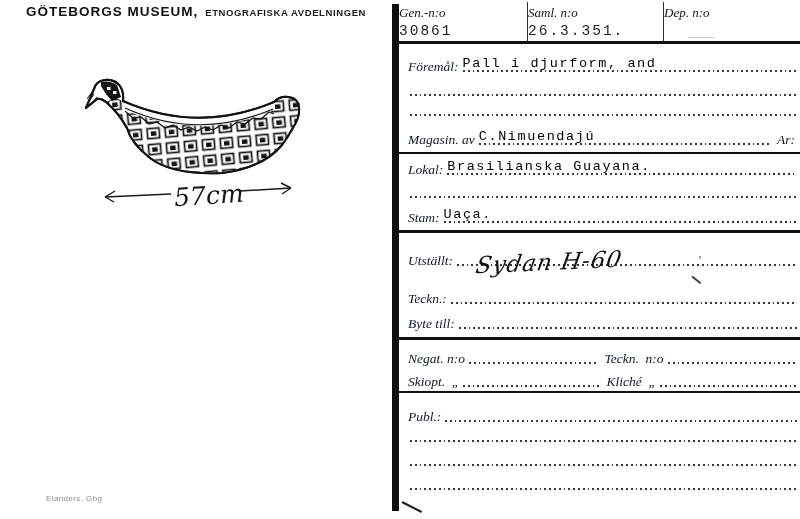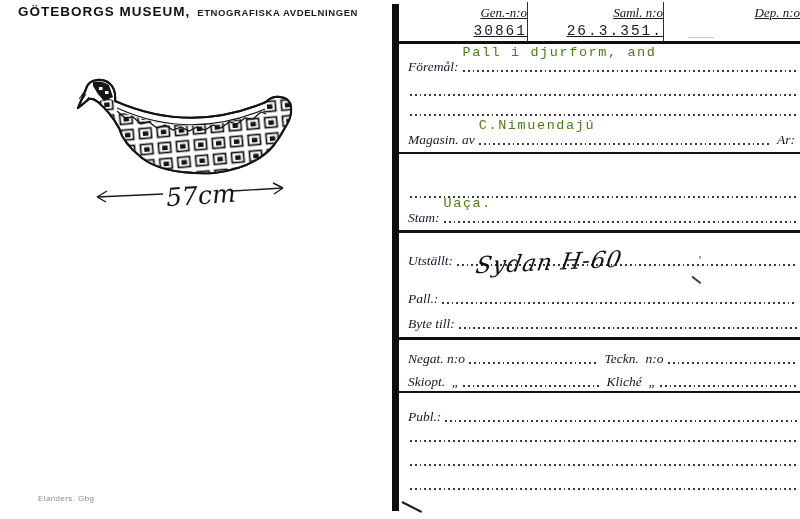--- a/index.html
+++ b/index.html
@@ -1,49 +1,49 @@
 <!DOCTYPE html>
 <html><head>
 <meta charset="utf-8">
 <style>
   html,body{margin:0;padding:0;background:#ffffff;}
   #card{position:relative;width:800px;height:519px;background:#ffffff;overflow:hidden;
         font-family:"Liberation Serif",serif;color:#1b1b1b;}
 
   
-  #left{position:absolute;left:0;top:0;width:390px;height:451px;}
+  #left{position:absolute;left:8px;top:0;width:390px;height:451px;}
   .lheader{position:absolute;left:18px;top:4px;display:flex;align-items:baseline;gap:7px;white-space:nowrap;}
   .ltitle{font:700 13.5px "Liberation Sans",sans-serif;letter-spacing:1px;color:#101010;}
   .lsub{font:700 9.5px "Liberation Sans",sans-serif;letter-spacing:.6px;color:#1c1c1c;}
   .lline2{position:absolute;left:18px;top:25px;display:flex;align-items:baseline;white-space:nowrap;}
   .dept{font:700 10px "Liberation Sans",sans-serif;letter-spacing:.6px;}
   .struck{font:800 10px "Liberation Sans",sans-serif;letter-spacing:1px;margin-left:37px;
           text-decoration:line-through;color:#141414;
           background-image:repeating-linear-gradient(108deg,transparent 0 2px,#1d1d1d 2px 3.4px,transparent 3.4px 5.6px);}
   .note{font:italic 8.5px "Liberation Serif",serif;letter-spacing:.3px;margin-left:4px;color:#222;}
   .printer{position:absolute;left:38px;top:494px;font:8px "Liberation Sans",sans-serif;color:#8c8c8c;letter-spacing:.4px;}
   #sketch{position:absolute;left:60px;top:70px;}
 
   
   #right{position:absolute;left:392px;top:0;width:408px;height:519px;}
   .spine{position:absolute;left:0;top:4px;width:7px;height:507px;background:#0e0e0e;}
   .idrow{position:absolute;left:7px;top:2px;right:0;height:39px;display:flex;}
-  .hcell{box-sizing:border-box;text-align:right;text-decoration:underline;}
+  .hcell{box-sizing:border-box;text-align:left;}
   .hcell.sep{border-left:1px solid #2e2e2e;}
   .hlabel{font:italic 13px "Liberation Serif",serif;margin-top:3px;color:#141414;}
   .hvalue{font:14.5px "Liberation Mono","DejaVu Sans Mono",monospace;letter-spacing:2px;margin-top:2px;color:#1c1c1c;}
   .hline{position:absolute;left:7px;right:0;background:#101010;}
   .row{position:absolute;left:16px;right:3px;height:16px;display:flex;align-items:flex-end;}
   .lbl{font:italic 13.5px "Liberation Serif",serif;color:#0f172a;white-space:nowrap;margin-right:2px;line-height:15px;}
   .lbl2{margin-left:6px;}
   .lead{flex:1 1 auto;position:relative;height:16px;}
   .lead::after{content:"";position:absolute;left:2px;right:0;bottom:2px;height:1.6px;
                background:repeating-linear-gradient(90deg,#383838 0 1.8px,transparent 1.8px 4.8px);}
-  .typed{position:absolute;left:2px;bottom:14px;font:13.5px "Liberation Mono","DejaVu Sans Mono",monospace;
-         letter-spacing:1.6px;color:#4d7c0f;white-space:nowrap;margin-top:24px;}
+  .typed{position:absolute;left:2px;bottom:3px;font:13.5px "Liberation Mono","DejaVu Sans Mono",monospace;
+         letter-spacing:1.6px;color:#000000;white-space:nowrap;margin-top:24px;}
   .handwriting{position:absolute;left:84px;top:249px;font:italic 500 23px "DejaVu Serif",serif;
                transform:rotate(-2.5deg) skewX(-12deg);color:#101010;letter-spacing:1px;white-space:nowrap;}
   .scan-mark{position:absolute;background:#3c3c3c;}
   .scan-tick{position:absolute;color:#555;font:12px "Liberation Serif",serif;}
   .faint{position:absolute;background:#c9c9c9;}
 </style>
 </head>
 <body>
 
 <div id="card">
@@ -132,41 +132,47 @@
 
     <div class="row" style="top:131px">
       <span class="lbl">Magasin. av</span>
       <span class="lead">
         <span class="typed">C.Nimuendajú</span>
       </span>
       <span class="lbl lbl2">Ar:</span>
     </div>
     <div class="hline" style="top:152px;height:2px"></div>
 
+    <div class="row" style="top:161px">
+      <span class="lbl">Lokal:</span>
+      <span class="lead">
+        <span class="typed">Brasilianska Guayana.</span>
+      </span>
+    </div>
     <div class="row" style="top:184px">
         <span class="lead"></span>
       </div>
 
     <div class="row" style="top:209px">
       <span class="lbl">Stam:</span>
       <span class="lead">
         <span class="typed">Uaça.</span>
       </span>
     </div>
     <div class="hline" style="top:230px;height:3px"></div>
 
     <div class="row" style="top:252px">
       <span class="lbl">Utställt:</span>
       <span class="lead"></span>
     </div>
     <div class="handwriting">Sydan H-60</div>
     <div class="scan-tick" style="left:306px;top:253px">’</div>
     <div class="scan-mark" style="left:299px;top:279px;width:11px;height:1.5px;transform:rotate(38deg)"></div>
     <div class="row" style="top:290px">
-      <span class="lbl">Pall.:</span>
+      <span class="lbl">Teckn.:</span>
       <span class="lead"></span>
     </div>
     <div class="row" style="top:315px">
       <span class="lbl">Byte till:</span>
       <span class="lead"></span>
     </div>
     <div class="hline" style="top:337px;height:3px"></div>
 
     <div class="row" style="top:373px">
       <span class="lbl">Skiopt.&nbsp;&nbsp;„</span>

